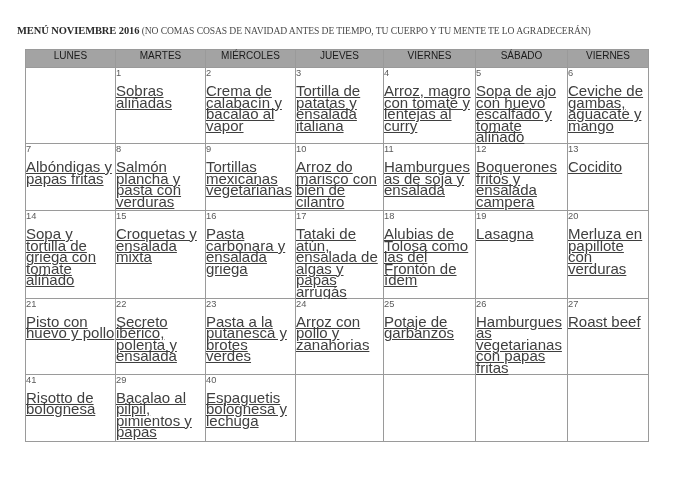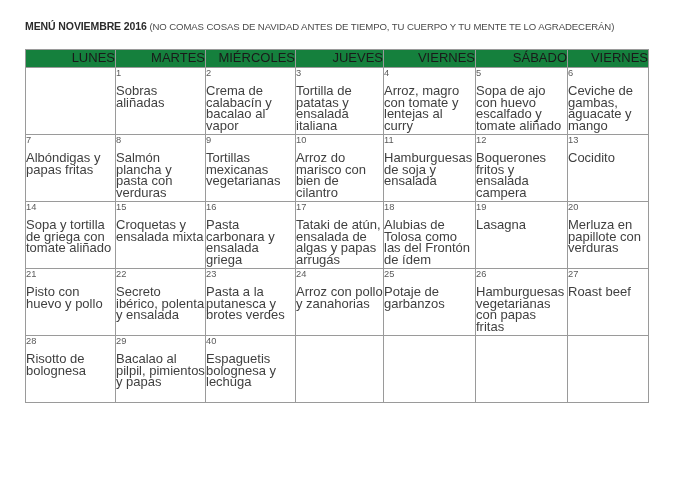--- a/index.html
+++ b/index.html
@@ -17,27 +17,28 @@
   .page {
     position: relative;
     width: 676px;
     height: 477px;
     box-sizing: border-box;
   }
 
   
   .title-bar {
     position: absolute;
-    left: 25px;
+    left: 17px;
     top: 20px;
     width: 640px;
     font-size: 10.5px;
-    line-height: 12px;
+    line-height: 21px;
     white-space: nowrap;
     letter-spacing: -0.1px;
+    font-family: Liberation Serif, serif;
   }
   .title-main {
     font-weight: bold;
     color: #2b2b2b;
     font-size: 10.5px;
   }
   .title-sub {
     font-weight: normal;
     color: #4a4a4a;
     font-size: 9.6px;
@@ -65,25 +66,25 @@
   
   col.c0 { width: 90px; }
   col.c1 { width: 90px; }
   col.c2 { width: 90px; }
   col.c3 { width: 88px; }
   col.c4 { width: 92px; }
   col.c5 { width: 92px; }
   col.c6 { width: 81px; }
 
   thead th {
-    background: #15803d;
+    background: #a3a3a3;
     height: 17px;
-    text-align: right;
+    text-align: center;
     font-weight: normal;
-    font-size: 13px;
+    font-size: 10px;
     color: #1a1a1a;
     padding: 1px 0 1px 4px;
     border: 1px solid #0d8fc2;
     letter-spacing: 0px;
   }
 
   td.day {
     height: 66px;
     position: relative;
     padding: 2px 4px 3px 4px;
@@ -92,24 +93,25 @@
   .daynum {
     display: block;
     font-size: 9.3px;
     line-height: 11px;
     color: #5a5a5a;
     margin-bottom: 6px;
     min-height: 11px;
   }
   .meal {
     display: block;
-    font-size: 13px;
+    font-size: 15px;
     line-height: 11.6px;
     color: #3f3f3f;
     word-wrap: break-word;
+    text-decoration: underline;
   }
   td.empty .daynum { visibility: hidden; }
 </style>
 </head>
 <body>
 
 <div class="page">
 
   <div class="title-bar">
     <span class="title-main">MENÚ  NOVIEMBRE  2016</span><span class="title-sub"> (NO COMAS COSAS DE NAVIDAD ANTES DE TIEMPO, TU CUERPO Y TU MENTE TE LO AGRADECERÁN)</span>
@@ -253,21 +255,21 @@
               <span class="daynum">26</span>
               <span class="meal">Hamburguesas vegetarianas con papas fritas</span>
             </td>
             <td class="day">
               <span class="daynum">27</span>
               <span class="meal">Roast beef</span>
             </td>
           </tr>
           <tr>
             <td class="day">
-              <span class="daynum">28</span>
+              <span class="daynum">41</span>
               <span class="meal">Risotto de bolognesa</span>
             </td>
             <td class="day">
               <span class="daynum">29</span>
               <span class="meal">Bacalao al pilpil, pimientos y papas</span>
             </td>
             <td class="day">
               <span class="daynum">40</span>
               <span class="meal">Espaguetis bolognesa y lechuga</span>
             </td>

